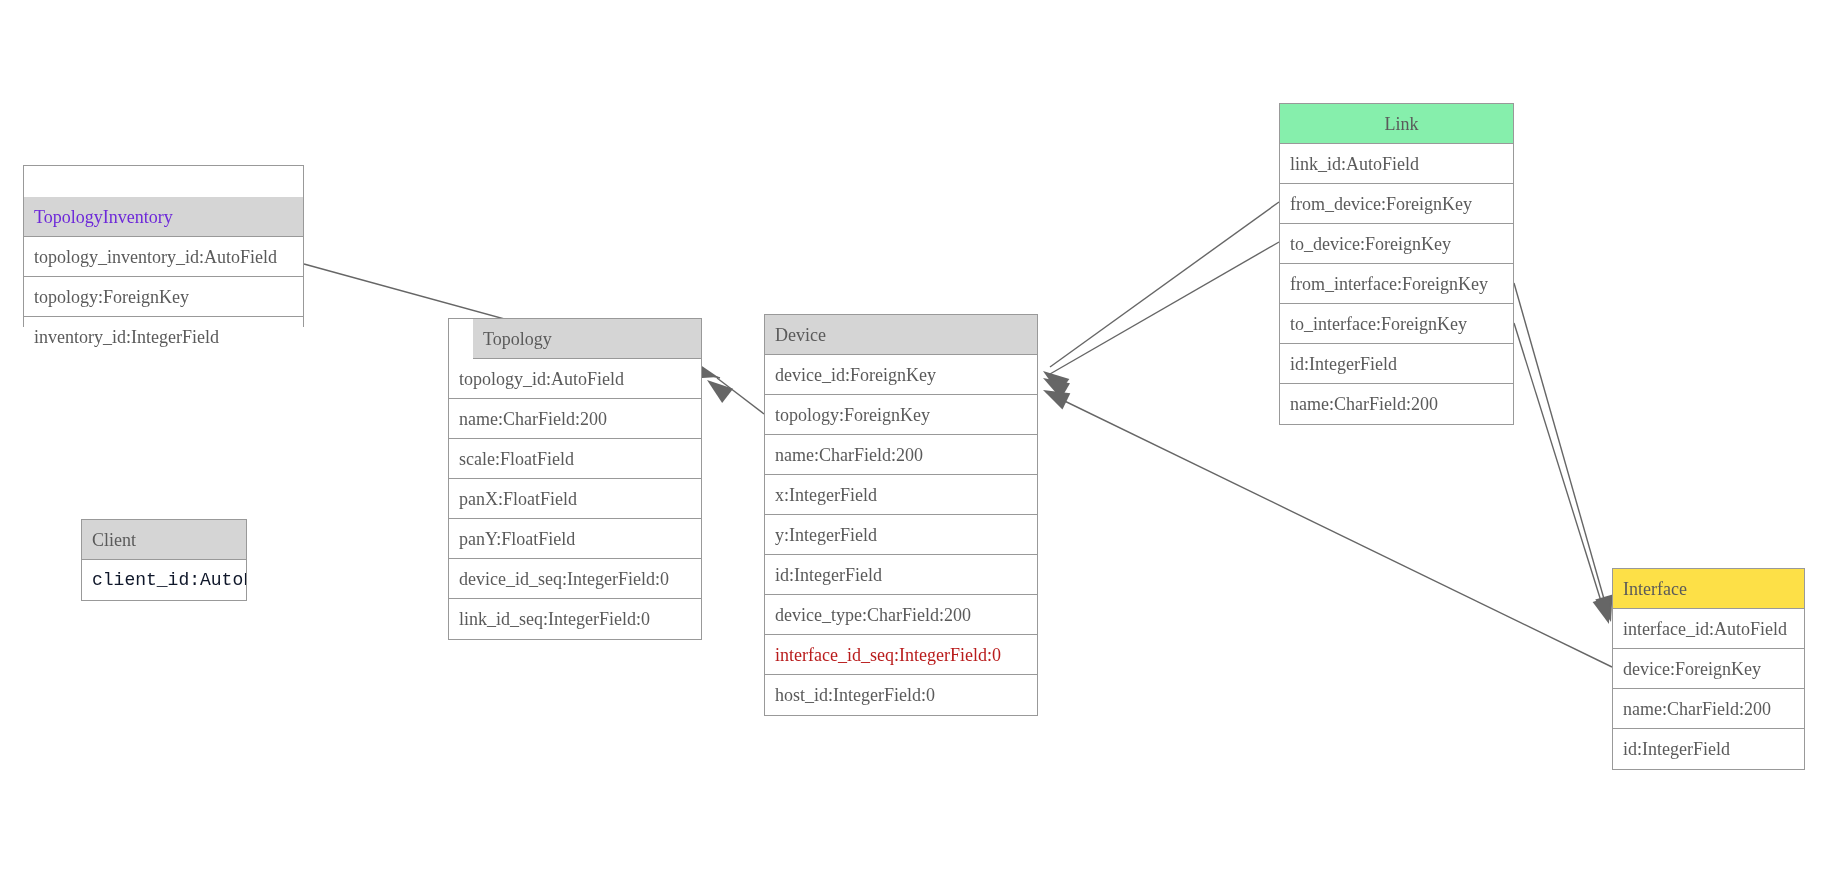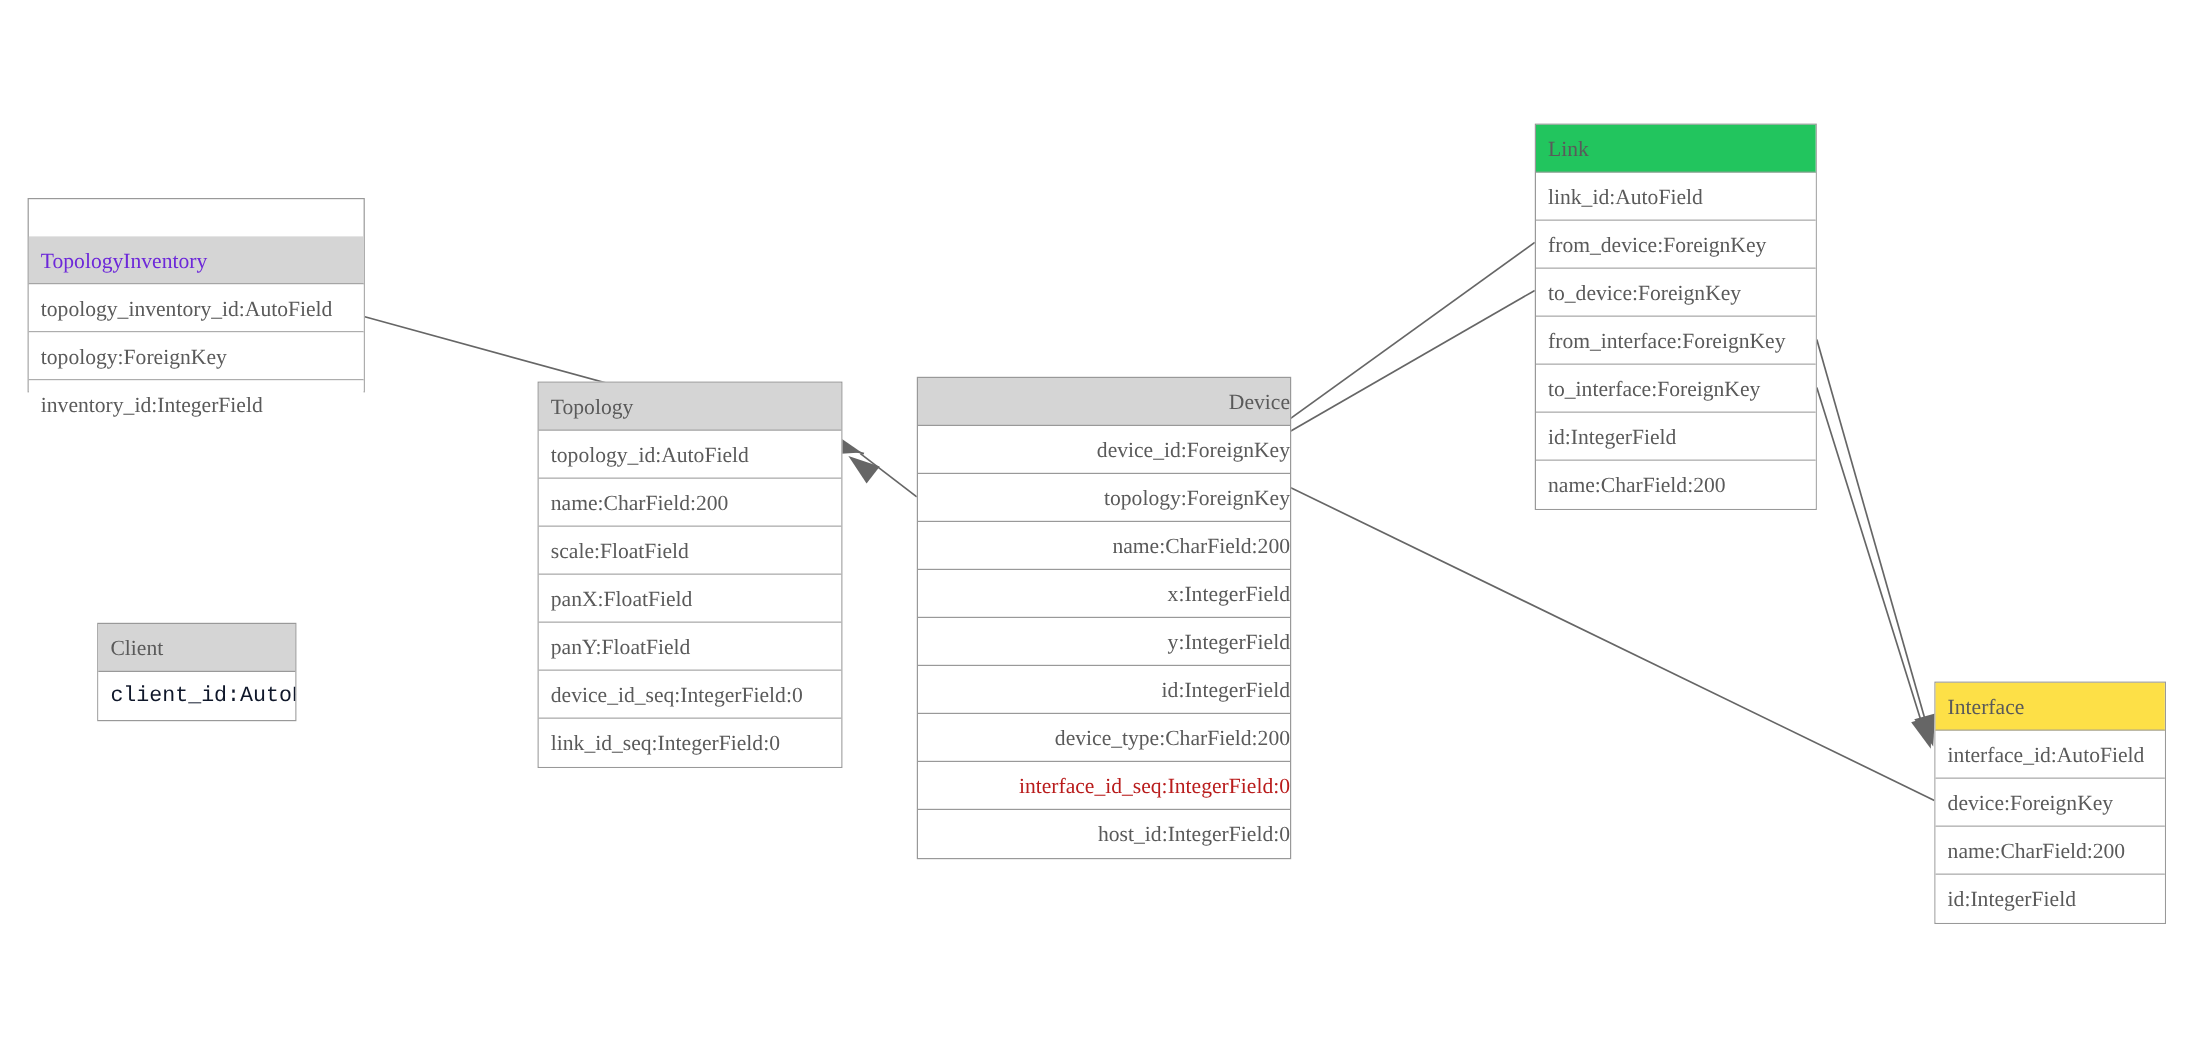--- a/index.html
+++ b/index.html
@@ -102,43 +102,43 @@
         <div class="entity-title" style="background: rgb(213, 213, 213); color: #6d28d9; border-bottom-color: rgb(153, 153, 153); margin-top: 31px;">TopologyInventory</div>
         <div class="entity-field" style="color: rgb(90, 90, 90); border-bottom-color: rgb(153, 153, 153);">topology_inventory_id:AutoField</div>
         <div class="entity-field" style="color: rgb(90, 90, 90); border-bottom-color: rgb(153, 153, 153);">topology:ForeignKey</div>
         <div class="entity-field" style="color: rgb(90, 90, 90);">inventory_id:IntegerField</div>
       </div>
       <div class="entity" style="left: 81px; top: 519px; width: 166px; height: 82px; border-color: rgb(153, 153, 153);">
         <div class="entity-title" style="background: rgb(213, 213, 213); color: rgb(90, 90, 90); border-bottom-color: rgb(153, 153, 153);">Client</div>
         <div class="entity-field" style="color: #0f172a; font-family: Liberation Mono, monospace;">client_id:AutoField</div>
       </div>
       <div class="entity" style="left: 448px; top: 318px; width: 254px; height: 322px; border-color: rgb(153, 153, 153);">
-        <div class="entity-title" style="background: rgb(213, 213, 213); color: rgb(90, 90, 90); border-bottom-color: rgb(153, 153, 153);">Topology</div>
+        <div class="entity-title" style="background: rgb(213, 213, 213); color: rgb(90, 90, 90); border-bottom-color: rgb(153, 153, 153); margin-left: 24px;">Topology</div>
         <div class="entity-field" style="color: rgb(90, 90, 90); border-bottom-color: rgb(153, 153, 153);">topology_id:AutoField</div>
         <div class="entity-field" style="color: rgb(90, 90, 90); border-bottom-color: rgb(153, 153, 153);">name:CharField:200</div>
         <div class="entity-field" style="color: rgb(90, 90, 90); border-bottom-color: rgb(153, 153, 153);">scale:FloatField</div>
         <div class="entity-field" style="color: rgb(90, 90, 90); border-bottom-color: rgb(153, 153, 153);">panX:FloatField</div>
         <div class="entity-field" style="color: rgb(90, 90, 90); border-bottom-color: rgb(153, 153, 153);">panY:FloatField</div>
         <div class="entity-field" style="color: rgb(90, 90, 90); border-bottom-color: rgb(153, 153, 153);">device_id_seq:IntegerField:0</div>
         <div class="entity-field" style="color: rgb(90, 90, 90);">link_id_seq:IntegerField:0</div>
       </div>
-      <div class="entity" style="left: 764px; top: 314px; width: 312px; height: 402px; border-color: rgb(153, 153, 153); text-align: right;">
+      <div class="entity" style="left: 764px; top: 314px; width: 274px; height: 402px; border-color: rgb(153, 153, 153);">
         <div class="entity-title" style="background: rgb(213, 213, 213); color: rgb(90, 90, 90); border-bottom-color: rgb(153, 153, 153);">Device</div>
         <div class="entity-field" style="color: rgb(90, 90, 90); border-bottom-color: rgb(153, 153, 153);">device_id:ForeignKey</div>
         <div class="entity-field" style="color: rgb(90, 90, 90); border-bottom-color: rgb(153, 153, 153);">topology:ForeignKey</div>
         <div class="entity-field" style="color: rgb(90, 90, 90); border-bottom-color: rgb(153, 153, 153);">name:CharField:200</div>
         <div class="entity-field" style="color: rgb(90, 90, 90); border-bottom-color: rgb(153, 153, 153);">x:IntegerField</div>
         <div class="entity-field" style="color: rgb(90, 90, 90); border-bottom-color: rgb(153, 153, 153);">y:IntegerField</div>
         <div class="entity-field" style="color: rgb(90, 90, 90); border-bottom-color: rgb(153, 153, 153);">id:IntegerField</div>
         <div class="entity-field" style="color: rgb(90, 90, 90); border-bottom-color: rgb(153, 153, 153);">device_type:CharField:200</div>
         <div class="entity-field" style="color: #b91c1c; border-bottom-color: rgb(153, 153, 153);">interface_id_seq:IntegerField:0</div>
         <div class="entity-field" style="color: rgb(90, 90, 90);">host_id:IntegerField:0</div>
       </div>
       <div class="entity" style="left: 1279px; top: 103px; width: 235px; height: 322px; border-color: rgb(153, 153, 153);">
-        <div class="entity-title" style="background: #22c55e; color: rgb(90, 90, 90); border-bottom-color: rgb(153, 153, 153);">Link</div>
+        <div class="entity-title" style="background: #86efac; color: rgb(90, 90, 90); border-bottom-color: rgb(153, 153, 153); text-align: center;">Link</div>
         <div class="entity-field" style="color: rgb(90, 90, 90); border-bottom-color: rgb(153, 153, 153);">link_id:AutoField</div>
         <div class="entity-field" style="color: rgb(90, 90, 90); border-bottom-color: rgb(153, 153, 153);">from_device:ForeignKey</div>
         <div class="entity-field" style="color: rgb(90, 90, 90); border-bottom-color: rgb(153, 153, 153);">to_device:ForeignKey</div>
         <div class="entity-field" style="color: rgb(90, 90, 90); border-bottom-color: rgb(153, 153, 153);">from_interface:ForeignKey</div>
         <div class="entity-field" style="color: rgb(90, 90, 90); border-bottom-color: rgb(153, 153, 153);">to_interface:ForeignKey</div>
         <div class="entity-field" style="color: rgb(90, 90, 90); border-bottom-color: rgb(153, 153, 153);">id:IntegerField</div>
         <div class="entity-field" style="color: rgb(90, 90, 90);">name:CharField:200</div>
       </div>
       <div class="entity" style="left: 1612px; top: 568px; width: 193px; height: 202px; border-color: rgb(153, 153, 153);">
         <div class="entity-title" style="background: #fde047; color: rgb(90, 90, 90); border-bottom-color: rgb(153, 153, 153);">Interface</div>

